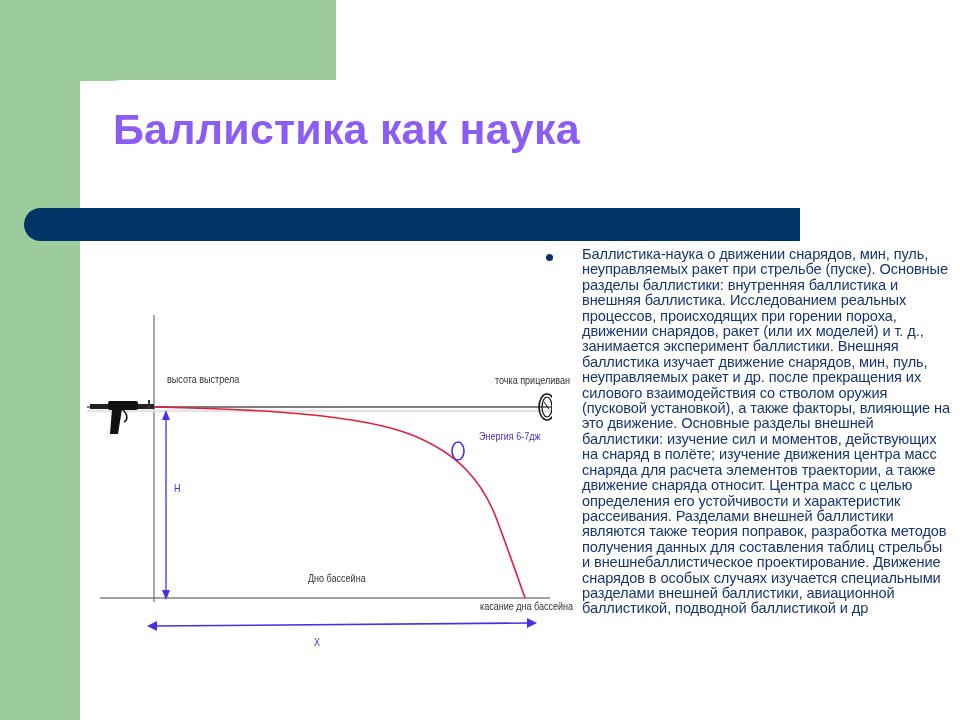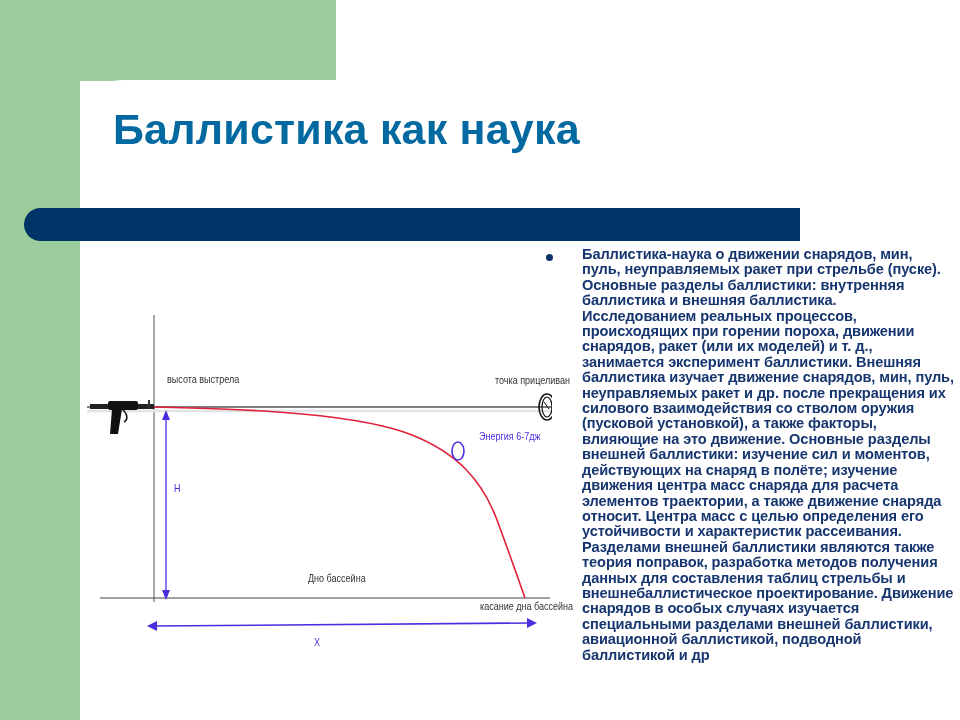--- a/index.html
+++ b/index.html
@@ -1,23 +1,23 @@
 <!DOCTYPE html>
 <html><head>
 <meta charset="utf-8">
 <style>
   html, body { margin:0; padding:0; }
   body { width:960px; height:720px; position:relative; overflow:hidden; background:#ffffff; font-family:"Liberation Sans", sans-serif; }
   .green-top { position:absolute; left:0; top:0; width:336px; height:81px; background:#9ccc9b; }
   .green-left { position:absolute; left:0; top:0; width:80px; height:720px; background:#9ccc9b; }
   .white-card { position:absolute; left:80px; top:80px; width:880px; height:640px; background:#ffffff; border-top-left-radius:42px; }
-  .title { position:absolute; left:113px; top:105px; margin:0; font-size:43px; font-weight:bold; color:#0369a1; white-space:nowrap; letter-spacing:0.2px; }
+  .title { position:absolute; left:113px; top:105px; margin:0; font-size:43px; font-weight:bold; color:#8b5cf6; white-space:nowrap; letter-spacing:0.2px; }
   .navy-bar { position:absolute; left:24px; top:208px; width:776px; height:33px; background:#003366; border-top-left-radius:17px; border-bottom-left-radius:17px; }
   .bullet-dot { position:absolute; left:546px; top:254px; width:7px; height:7px; border-radius:50%; background:#0d2f6b; }
-  .body-text { position:absolute; left:582px; top:247px; width:372px; font-size:14.6px; line-height:15.4px; color:#17366f; margin:0; letter-spacing:-0.1px;font-weight:bold; }
+  .body-text { position:absolute; left:582px; top:247px; width:372px; font-size:14.6px; line-height:15.4px; color:#17366f; margin:0; letter-spacing:-0.1px; }
   .diagram { position:absolute; left:82px; top:310px; width:470px; height:360px;text-align:center; }
   .diagram svg { width:470px; height:360px; display:block; }
   .lbl { position:absolute; font-size:11px; color:#333; white-space:nowrap; transform:scaleX(0.82); transform-origin:left top; }
   .lbl.blue { color:#4a2fe0; }
 </style>
 </head>
 <body>
 
 <div class="green-top"></div>
 <div class="green-left"></div>

